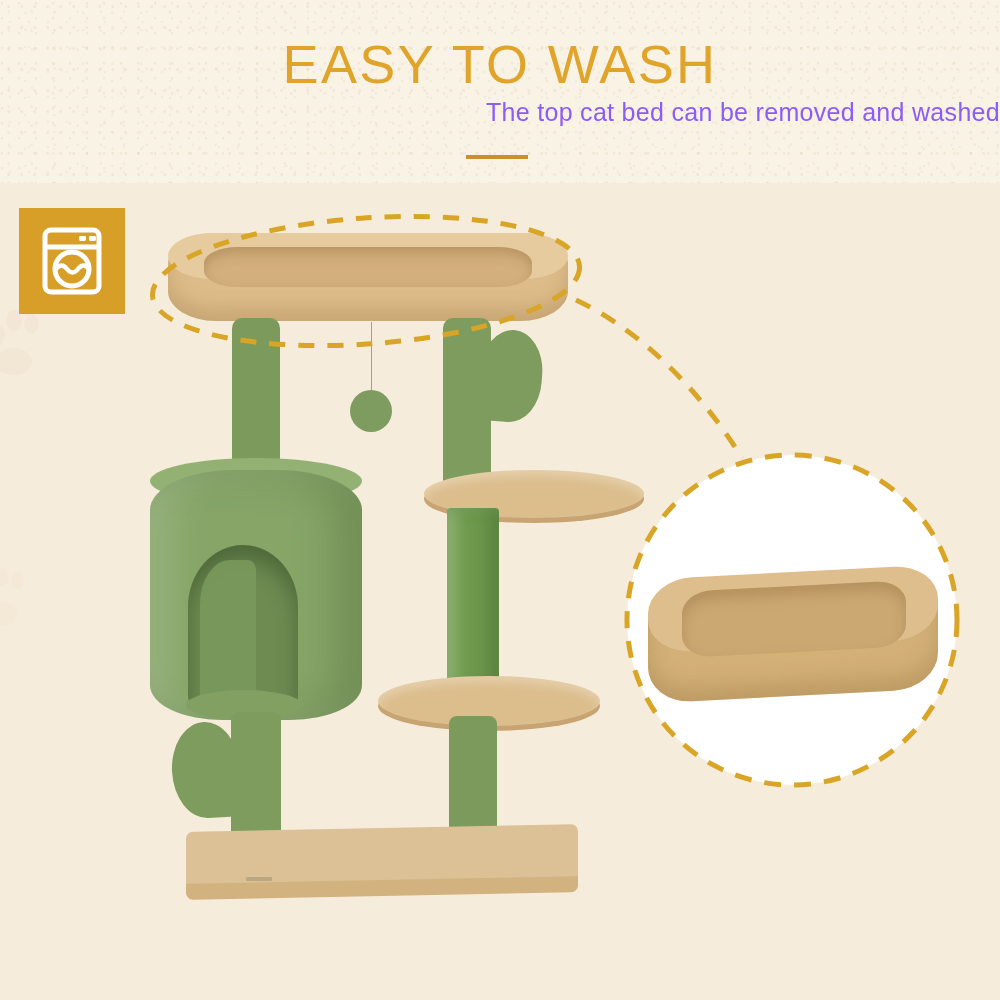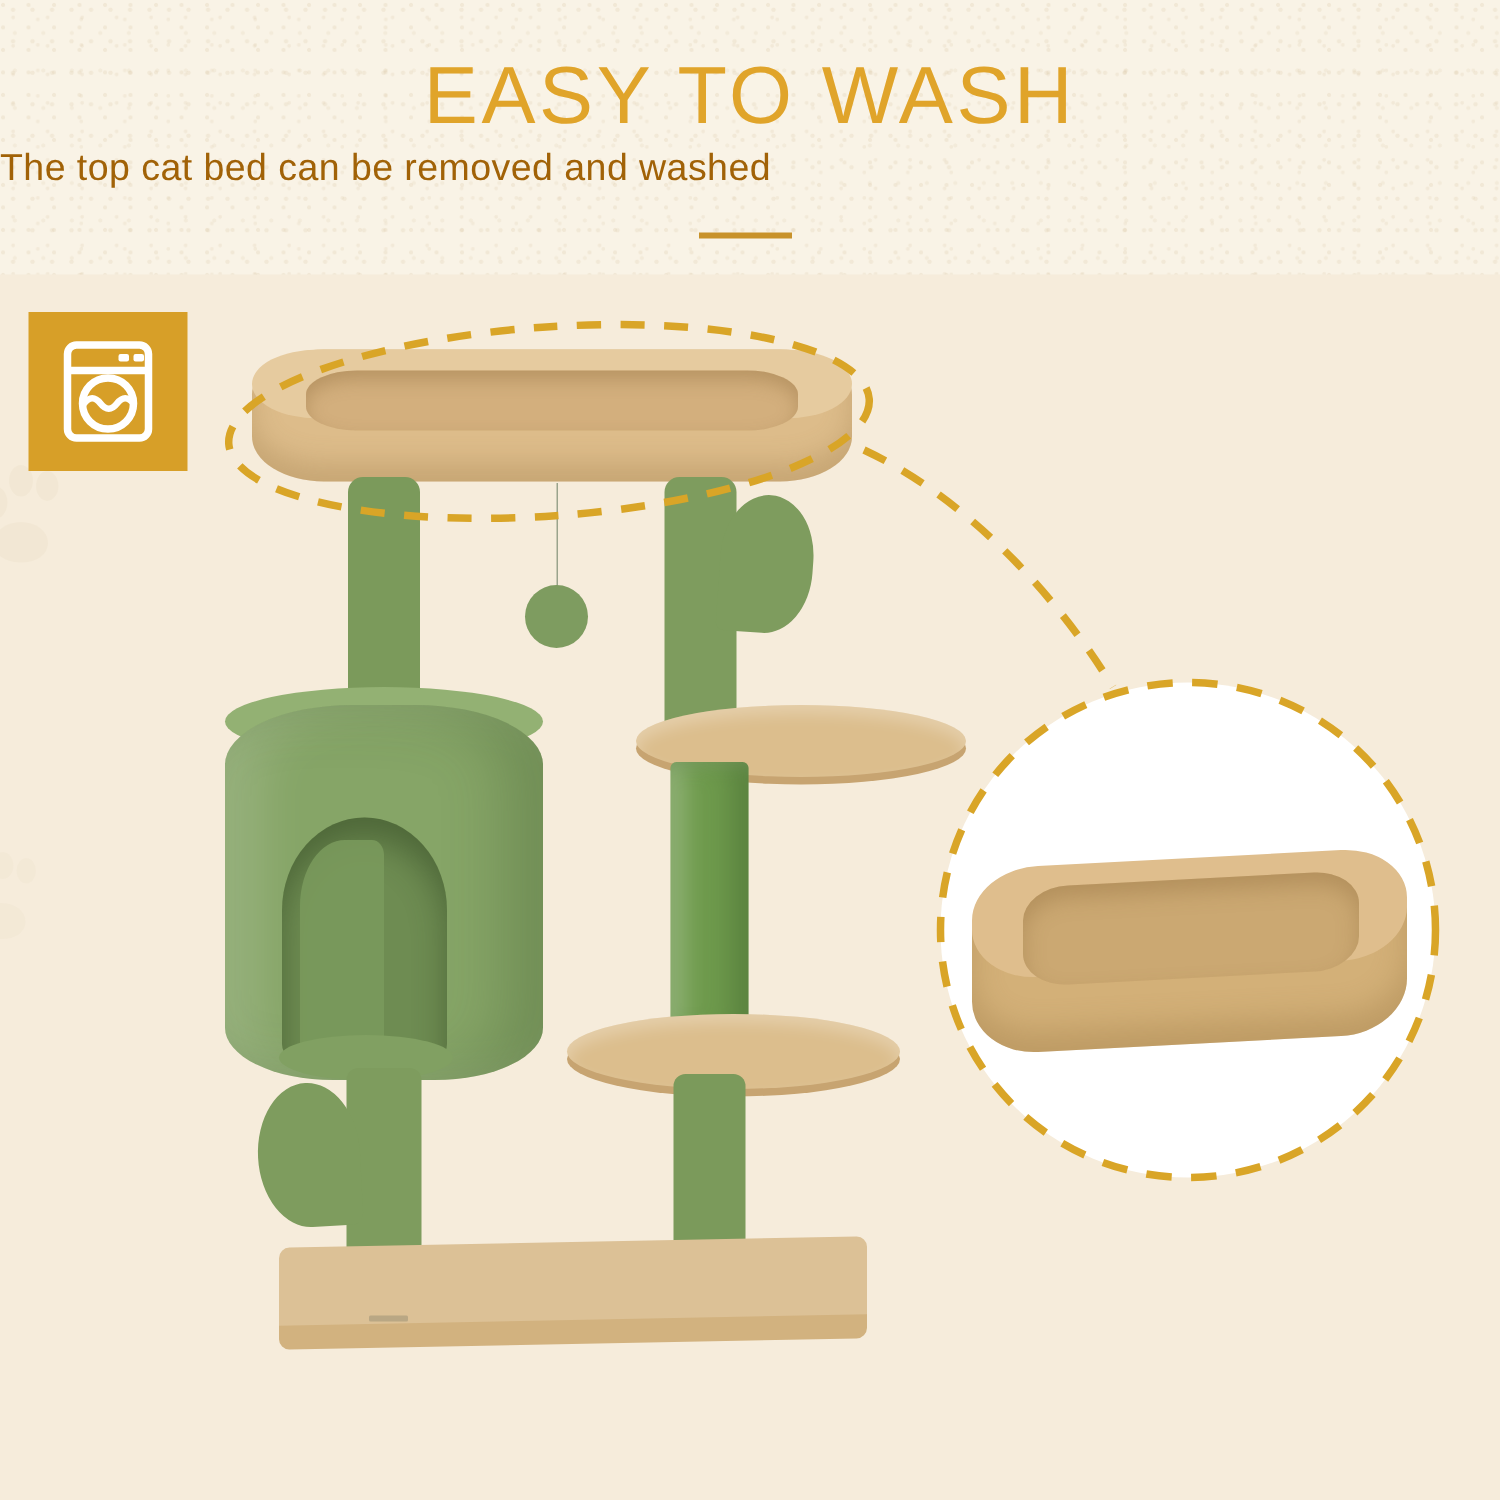--- a/index.html
+++ b/index.html
@@ -51,25 +51,25 @@
     font-size: 54px;
     letter-spacing: 2.4px;
     font-weight: 400;
     color: #E0A42A;
     white-space: nowrap;
   }
   .subtitle {
     position: absolute;
     left: 0; top: 98px;
     width: 1000px;
-    text-align: left;
+    text-align: right;
     font-size: 25px;
     font-weight: 300;
     letter-spacing: .3px;
-    color: #a16207;
+    color: #8b5cf6;
     white-space: nowrap;
   }
   .title-rule {
     position: absolute;
     left: 466px; top: 155px;
     width: 62px; height: 4px;
     background: #C8922A;
   }
 
   

